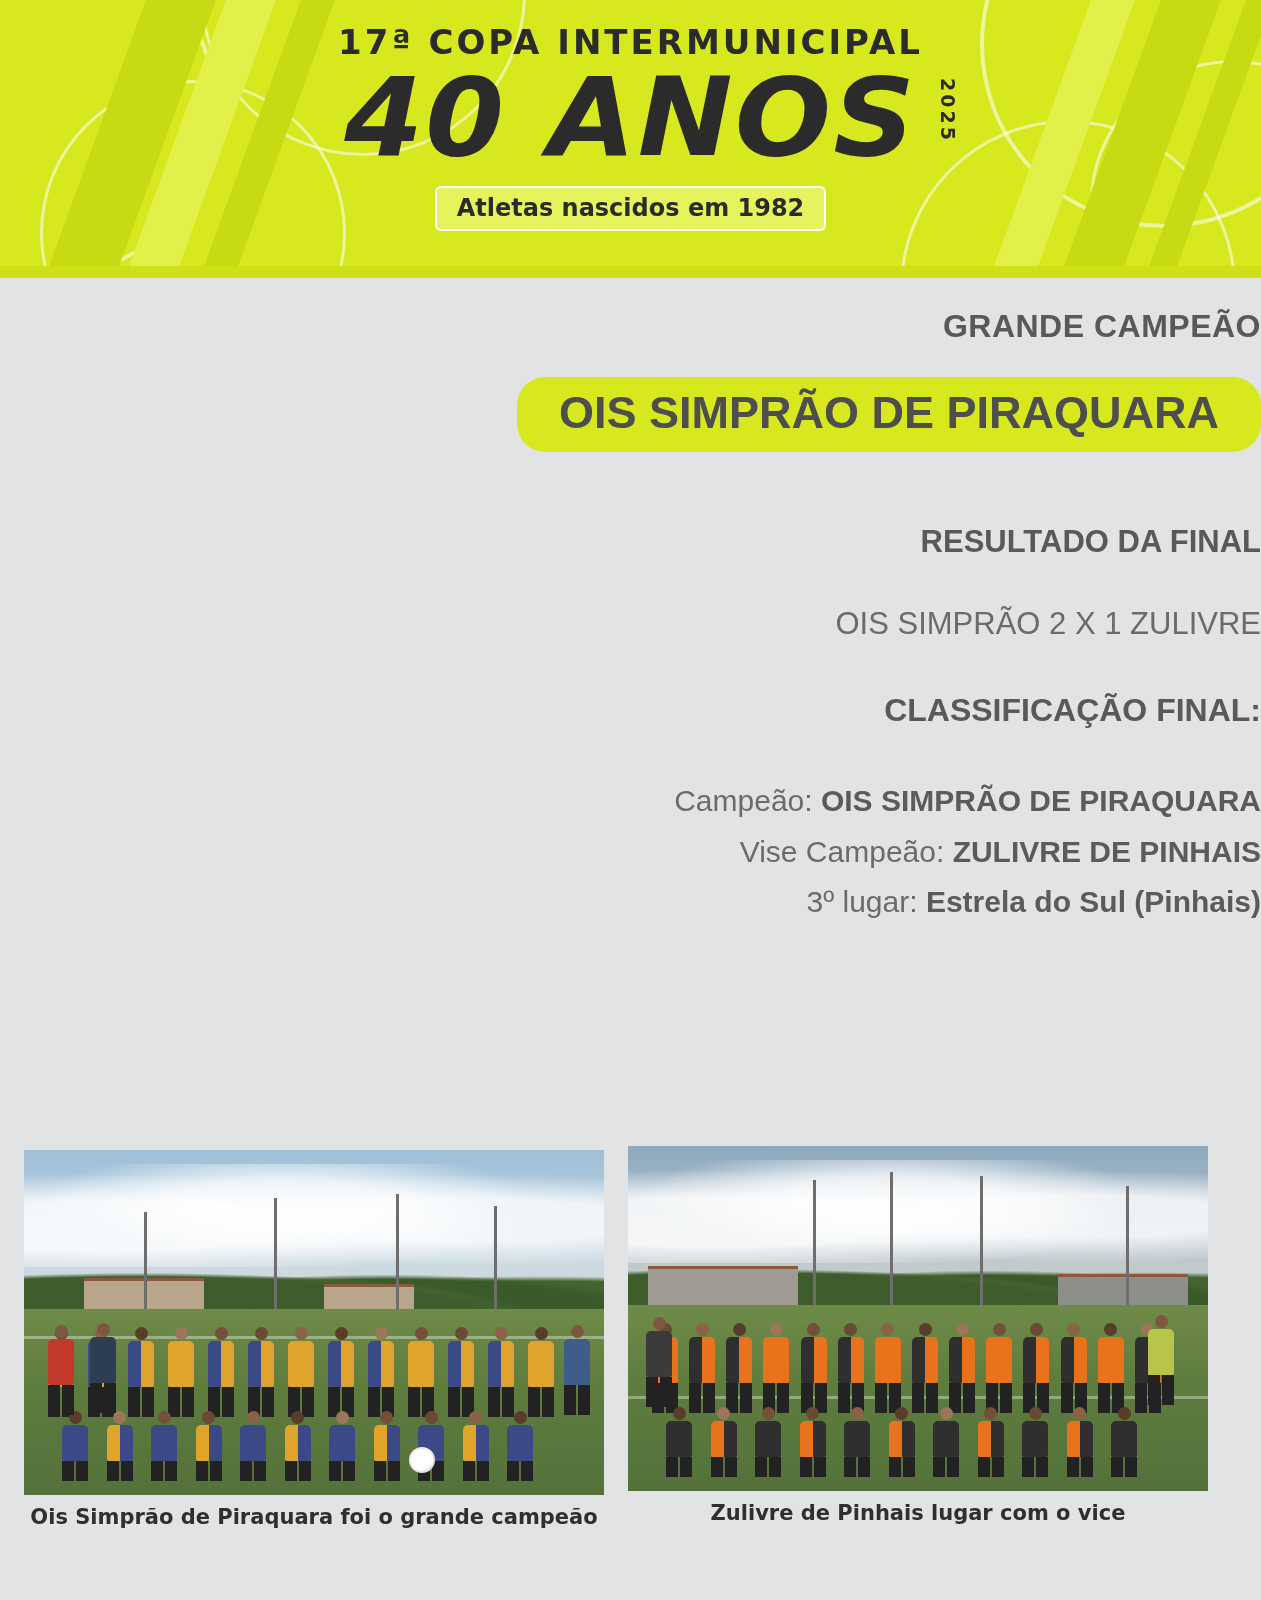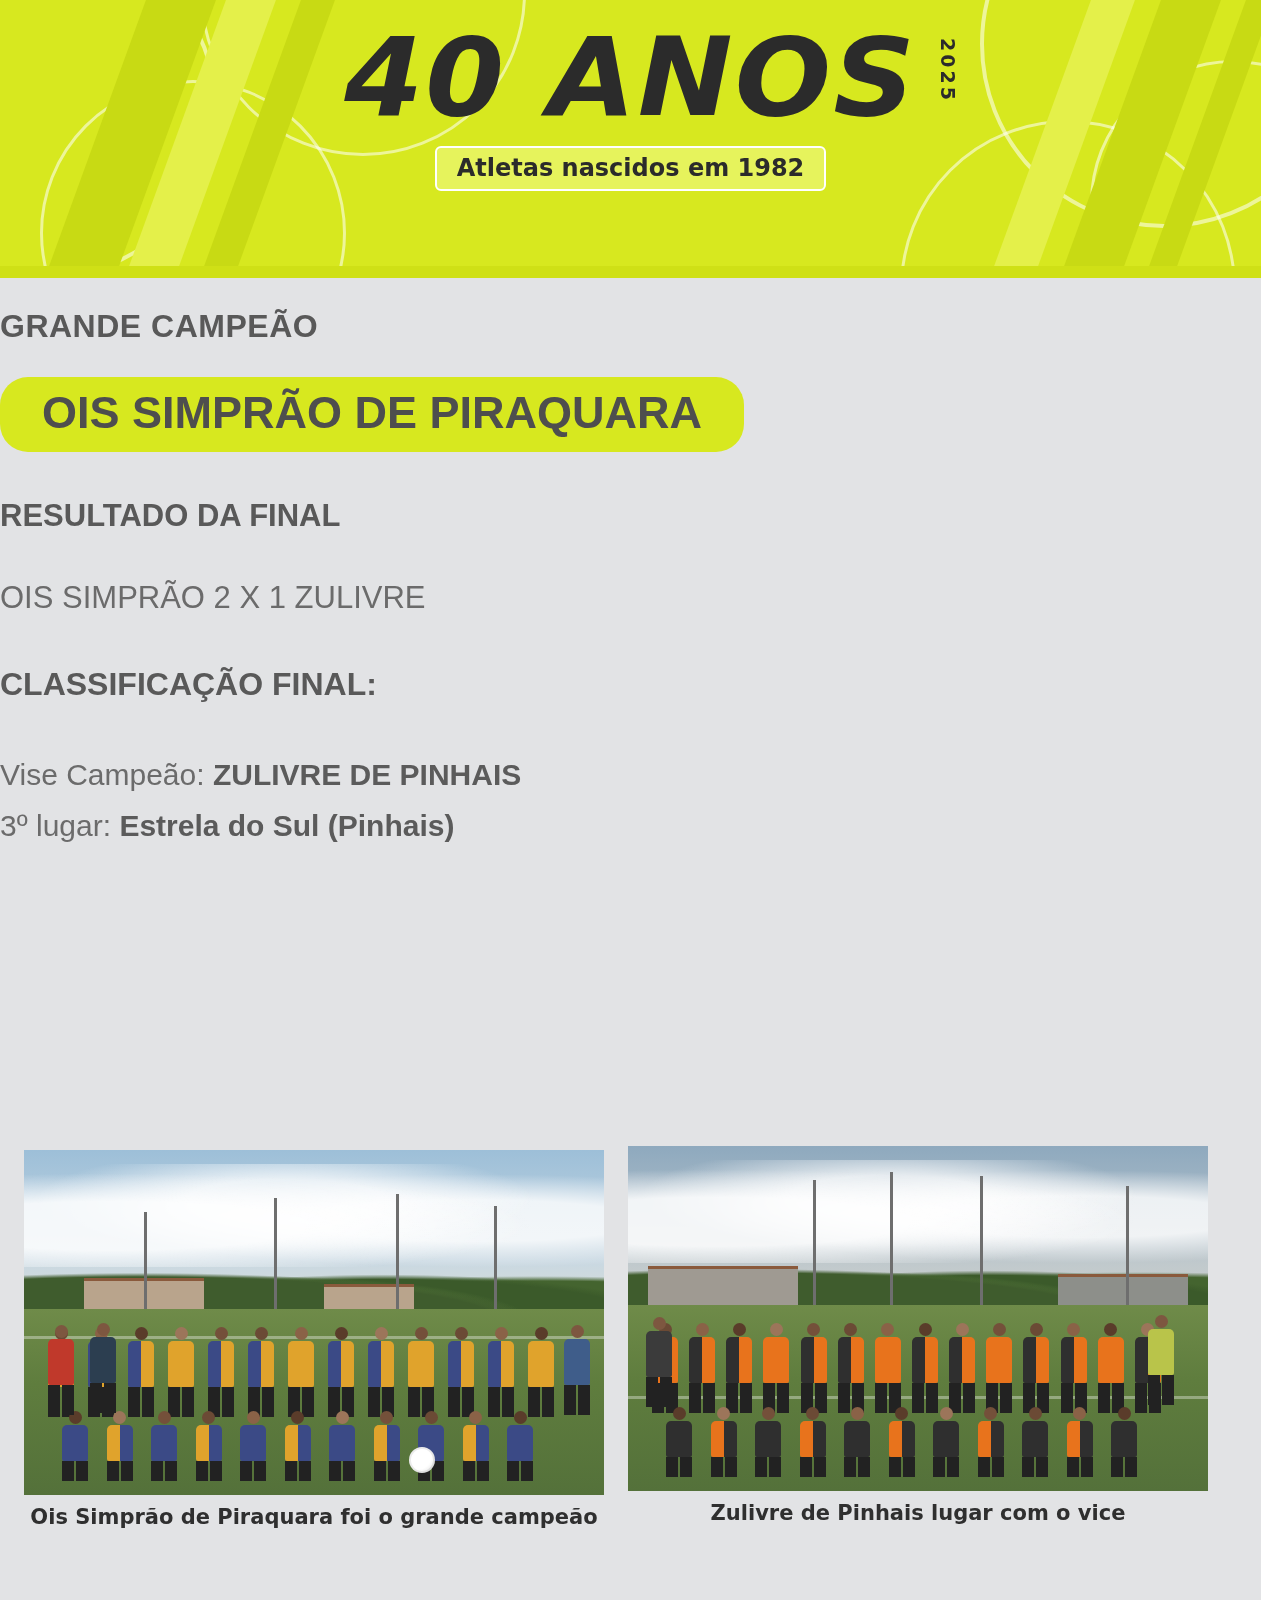--- a/index.html
+++ b/index.html
@@ -104,21 +104,21 @@
     border-radius: 6px;
     padding: 6px 20px 7px 20px;
     font-size: 24px;
     font-weight: bold;
     color: #2b2b2b;
     font-family: "DejaVu Sans", sans-serif;
   }
 
   
   .content {
-    text-align: left;
+    text-align: right;
     color: #5a5a5a;
   }
   .label-champion {
     margin-top: 30px;
     font-size: 32px;
     font-weight: bold;
     letter-spacing: 0.5px;
     color: #595959;
   }
   .champion-pill-wrap {
@@ -127,21 +127,21 @@
   .champion-pill {
     display: inline-block;
     background: #d7e81f;
     border-radius: 28px;
     padding: 10px 42px 13px 42px;
     font-size: 45px;
     font-weight: bold;
     color: #4e4e4e;
   }
   .label-result {
-    margin-top: 46px;
+    margin-top: 72px;
     font-size: 31px;
     font-weight: bold;
     color: #595959;
   }
   .score-line {
     margin-top: 46px;
     font-size: 31px;
     color: #6b6b6b;
   }
   .label-classification {
@@ -259,20 +259,21 @@
   <div class="banner-deco deco-e"></div>
   <div class="banner-deco deco-f"></div>
   <div class="band band-1"></div>
   <div class="band band-5 band-light"></div>
   <div class="band band-2"></div>
   <div class="band band-6 band-light"></div>
   <div class="band band-3"></div>
   <div class="band band-4"></div>
 
   <div class="banner-inner">
+    <div class="title-line1">17ª COPA INTERMUNICIPAL</div>
     <div class="title-main-wrap">
       <span class="title-main">40 ANOS</span>
       <span class="title-year">2025</span>
     </div>
     <div>
       <span class="subtitle-pill">Atletas nascidos em 1982</span>
     </div>
   </div>
   <div class="banner-bottom-edge"></div>
 </div>
@@ -285,20 +286,24 @@
     <span class="champion-pill">OIS SIMPRÃO DE PIRAQUARA</span>
   </div>
 
   <div class="label-result">RESULTADO DA FINAL</div>
 
   <div class="score-line">OIS SIMPRÃO 2 X 1 ZULIVRE</div>
 
   <div class="label-classification">CLASSIFICAÇÃO FINAL:</div>
 
   <div class="standings">
+    <div class="standing-row">
+      <span class="pos">Campeão:</span>
+      <span class="team">OIS SIMPRÃO DE PIRAQUARA</span>
+    </div>
     <div class="standing-row">
       <span class="pos">Vise Campeão:</span>
       <span class="team">ZULIVRE DE PINHAIS</span>
     </div>
     <div class="standing-row">
       <span class="pos">3º lugar:</span>
       <span class="team">Estrela do Sul (Pinhais)</span>
     </div>
   </div>
 </div>

